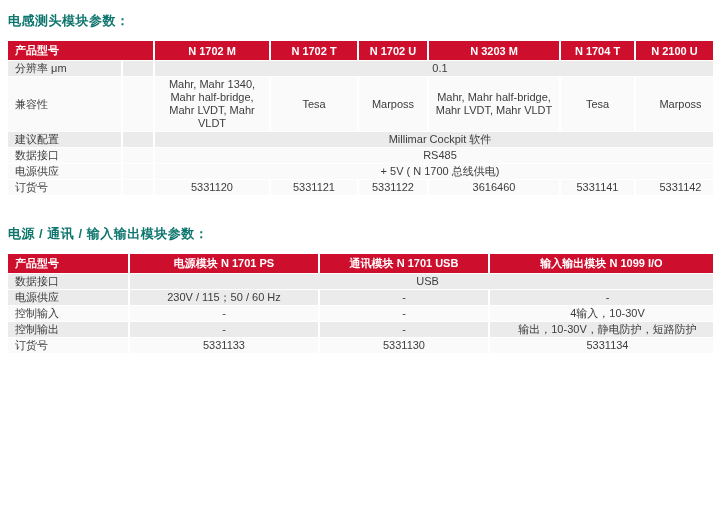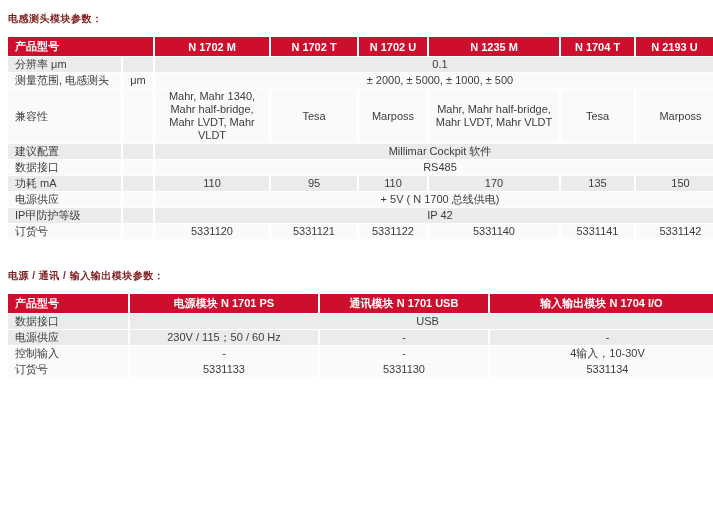--- a/index.html
+++ b/index.html
@@ -7,22 +7,22 @@
   body {
     width: 713px; height: 505px;
     background: #ffffff;
     font-family: "Liberation Sans", "DejaVu Sans", sans-serif;
     color: #3c3c3c;
     overflow: hidden;
   }
   .page { padding: 12px 0 0 8px; }
 
   .sec-title {
-    color: #7f1d1d;
-    font-size: 10px;
+    color: #0f766e;
+    font-size: 13px;
     font-weight: bold;
     letter-spacing: 0.5px;
     margin: 0 0 11px 0;
   }
   .sec-title.second { margin-top: 29px; }
 
   table.spec {
     border-collapse: separate;
     border-spacing: 0;
     table-layout: fixed;
@@ -74,35 +74,30 @@
         <col style="width: 132px;">
         <col style="width: 75px;">
         <col style="width: 77px;">
       </colgroup>
       <thead>
         <tr>
           <th colspan="2" class="lbl-h">产品型号</th>
           <th colspan="1">N 1702 M</th>
           <th colspan="1">N 1702 T</th>
           <th colspan="1">N 1702 U</th>
-          <th colspan="1">N 1235 M</th>
+          <th colspan="1">N 3203 M</th>
           <th colspan="1">N 1704 T</th>
-          <th colspan="1">N 2193 U</th>
+          <th colspan="1">N 2100 U</th>
         </tr>
       </thead>
       <tbody>
         <tr class="even">
           <td class="lbl">分辨率 μm</td>
           <td class="unit"></td>
           <td colspan="6">0.1</td>
-        </tr>
-        <tr class="odd">
-          <td class="lbl">测量范围, 电感测头</td>
-          <td class="unit">μm</td>
-          <td colspan="6">± 2000, ± 5000, ± 1000, ± 500</td>
         </tr>
         <tr class="odd">
           <td class="lbl">兼容性</td>
           <td class="unit"></td>
           <td colspan="1">Mahr, Mahr 1340, Mahr half-bridge, Mahr LVDT, Mahr VLDT</td>
           <td colspan="1">Tesa</td>
           <td colspan="1">Marposs</td>
           <td colspan="1">Mahr, Mahr half-bridge, Mahr LVDT, Mahr VLDT</td>
           <td colspan="1">Tesa</td>
           <td colspan="1">Marposs</td>
@@ -110,87 +105,78 @@
         <tr class="even">
           <td class="lbl">建议配置</td>
           <td class="unit"></td>
           <td colspan="6">Millimar Cockpit 软件</td>
         </tr>
         <tr class="odd">
           <td class="lbl">数据接口</td>
           <td class="unit"></td>
           <td colspan="6">RS485</td>
         </tr>
-        <tr class="even">
-          <td class="lbl">功耗 mA</td>
-          <td class="unit"></td>
-          <td colspan="1">110</td>
-          <td colspan="1">95</td>
-          <td colspan="1">110</td>
-          <td colspan="1">170</td>
-          <td colspan="1">135</td>
-          <td colspan="1">150</td>
-        </tr>
         <tr class="odd">
           <td class="lbl">电源供应</td>
           <td class="unit"></td>
           <td colspan="6">+ 5V ( N 1700 总线供电)</td>
-        </tr>
-        <tr class="even">
-          <td class="lbl">IP甲防护等级</td>
-          <td class="unit"></td>
-          <td colspan="6">IP 42</td>
         </tr>
         <tr class="odd">
           <td class="lbl">订货号</td>
           <td class="unit"></td>
           <td colspan="1">5331120</td>
           <td colspan="1">5331121</td>
           <td colspan="1">5331122</td>
-          <td colspan="1">5331140</td>
+          <td colspan="1">3616460</td>
           <td colspan="1">5331141</td>
           <td colspan="1">5331142</td>
         </tr>
       </tbody>
     </table>
 
   <h2 class="sec-title second">电源 / 通讯 / 输入输出模块参数：</h2>
 
   <table class="spec">
       <colgroup>
         <col style="width: 122px;">
         <col style="width: 190px;">
         <col style="width: 170px;">
         <col style="width: 223px;">
       </colgroup>
       <thead>
         <tr>
           <th colspan="1" class="lbl-h">产品型号</th>
           <th colspan="1">电源模块 N 1701 PS</th>
           <th colspan="1">通讯模块 N 1701 USB</th>
-          <th colspan="1">输入输出模块 N 1704 I/O</th>
+          <th colspan="1">输入输出模块 N 1099 I/O</th>
         </tr>
       </thead>
       <tbody>
         <tr class="even">
           <td class="lbl">数据接口</td>
           <td colspan="3">USB</td>
         </tr>
         <tr class="even">
           <td class="lbl">电源供应</td>
           <td colspan="1">230V / 115；50 / 60 Hz</td>
           <td colspan="1">-</td>
           <td colspan="1">-</td>
         </tr>
         <tr class="odd">
           <td class="lbl">控制输入</td>
           <td colspan="1">-</td>
           <td colspan="1">-</td>
           <td colspan="1">4输入，10-30V</td>
         </tr>
+        <tr class="even">
+          <td class="lbl">控制输出</td>
+          <td colspan="1">-</td>
+          <td colspan="1">-</td>
+          <td colspan="1">输出，10-30V，静电防护，短路防护</td>
+        </tr>
         <tr class="odd">
           <td class="lbl">订货号</td>
           <td colspan="1">5331133</td>
           <td colspan="1">5331130</td>
           <td colspan="1">5331134</td>
         </tr>
       </tbody>
     </table>
 
 </div>

